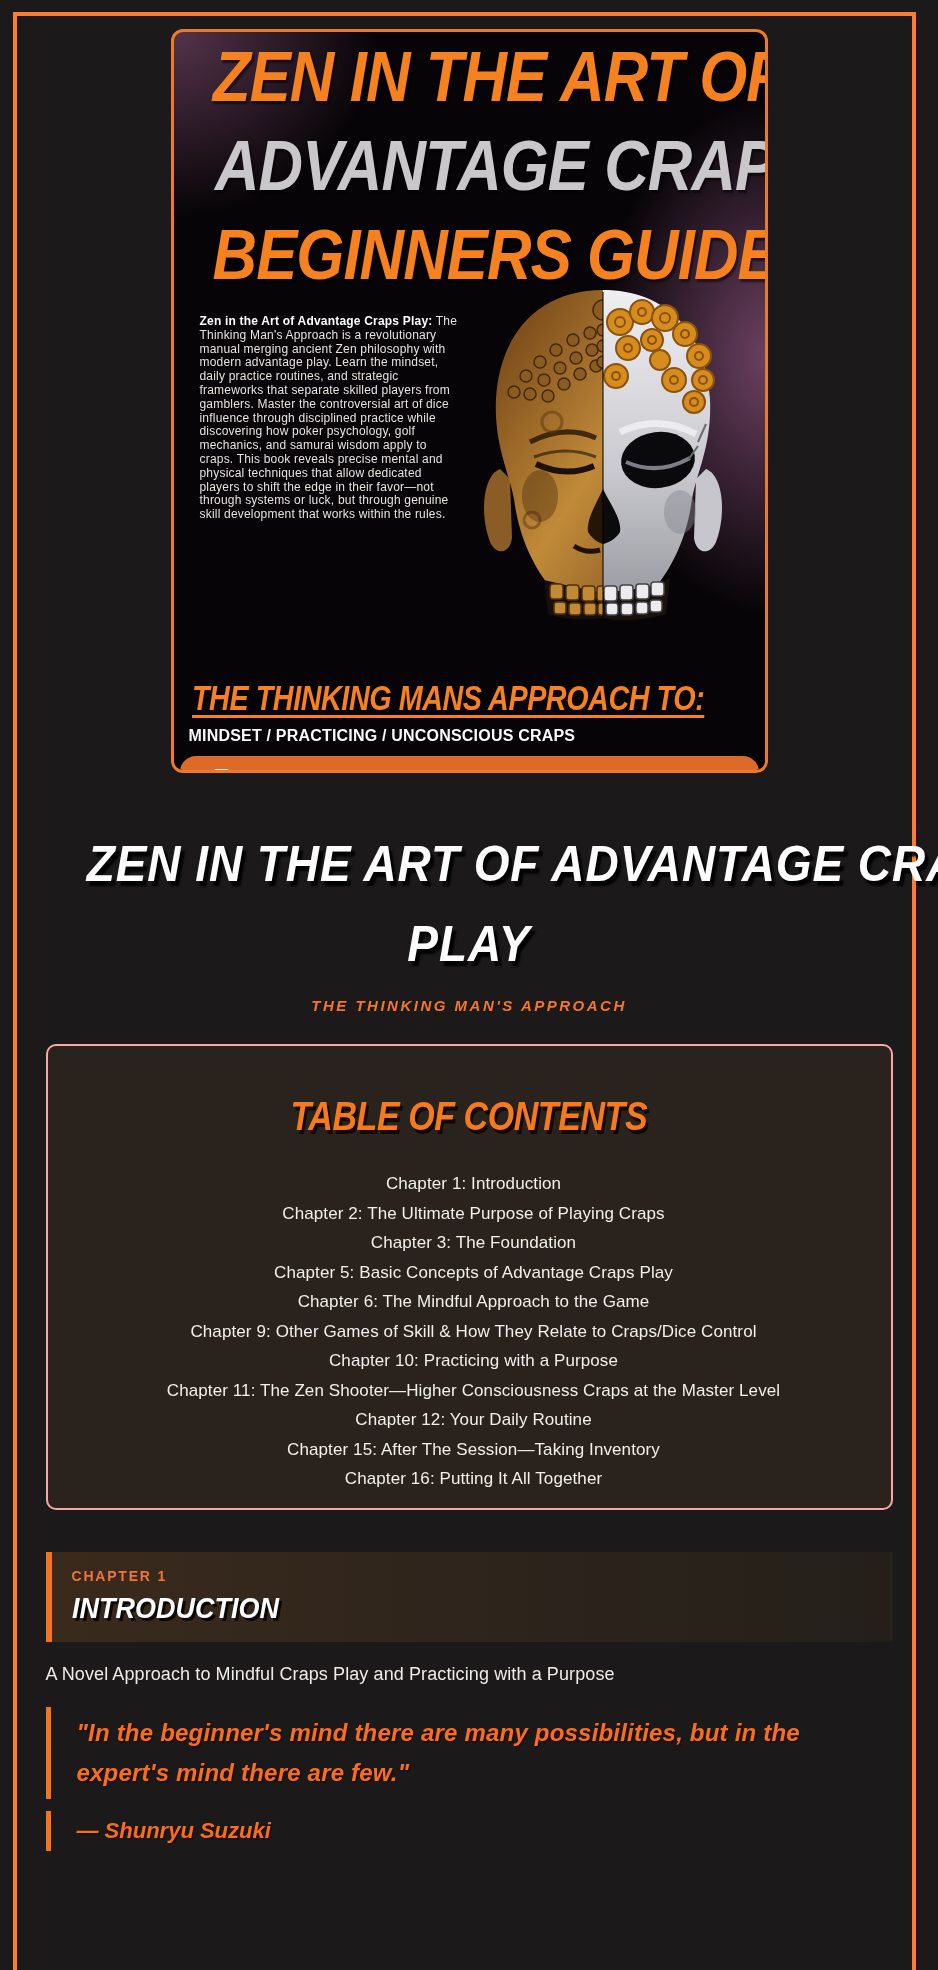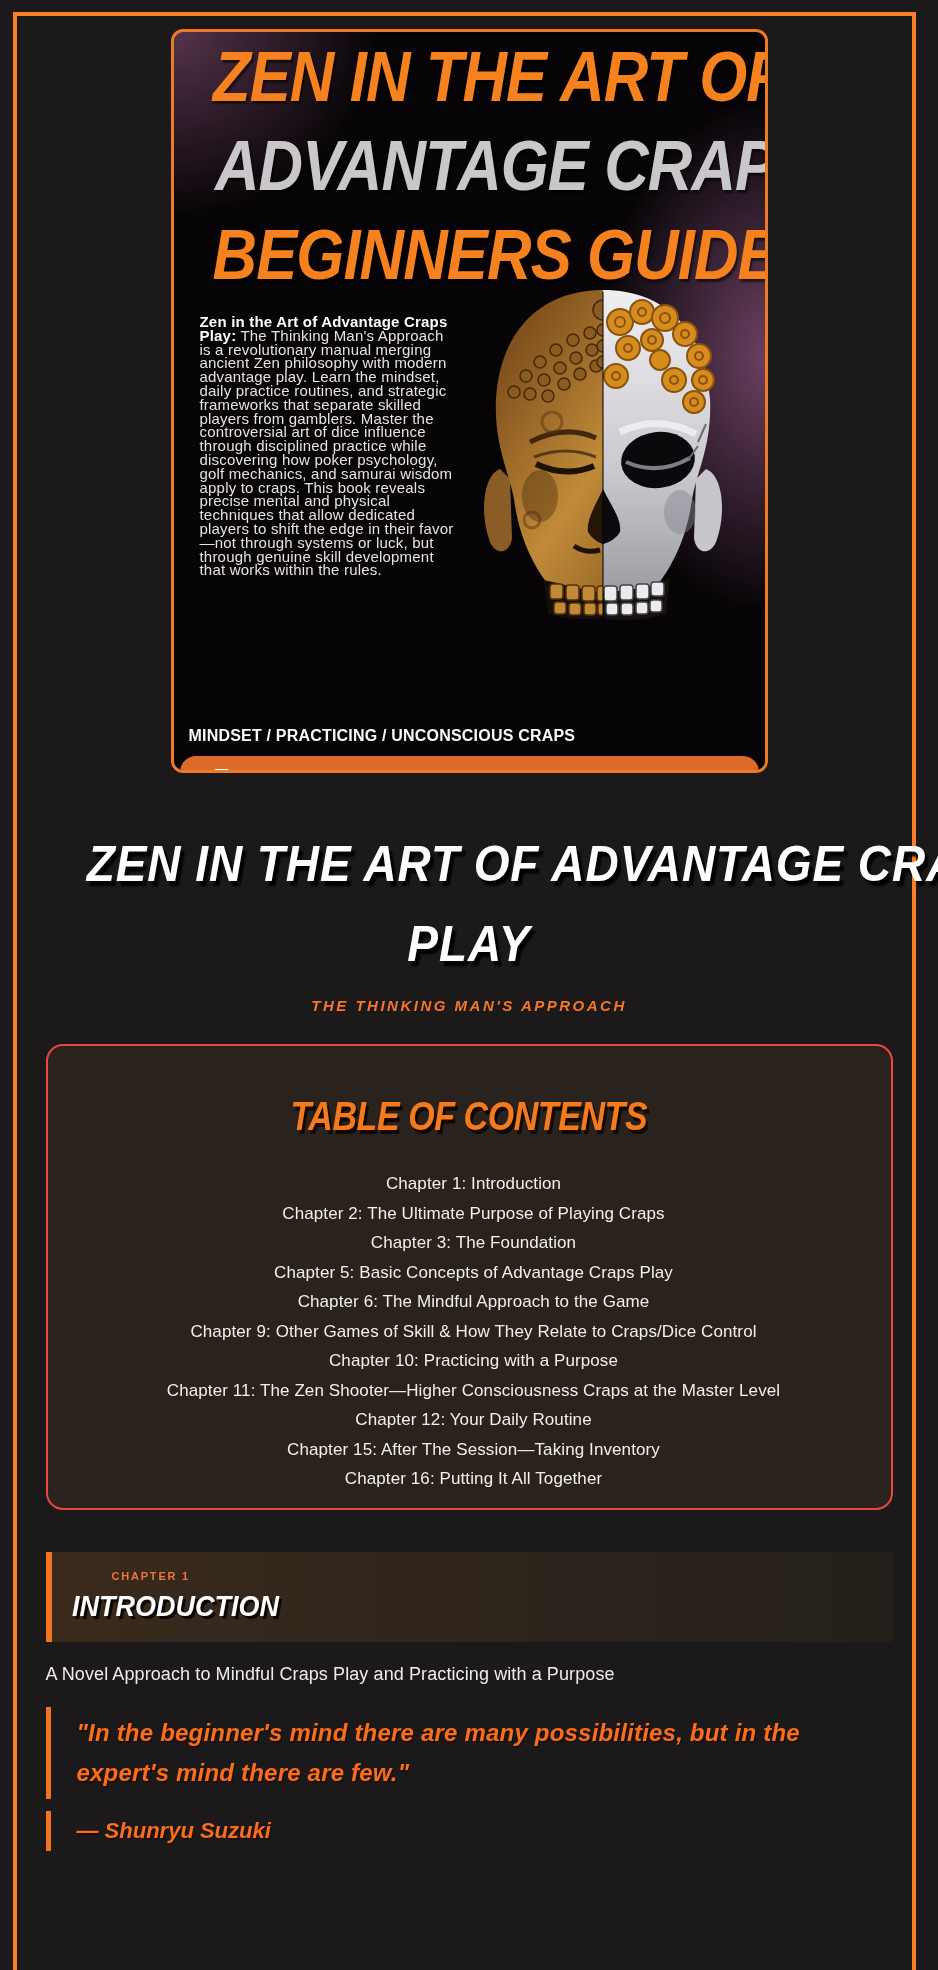--- a/index.html
+++ b/index.html
@@ -34,21 +34,21 @@
   .cover-title .cond {
     display:inline-block; transform:scaleX(0.88); transform-origin:center;
     font-size:70px; font-weight:bold; font-style:italic; letter-spacing:-1px;
     text-shadow:2px 3px 2px rgba(0,0,0,0.55);
   }
   .c-orange { color:#f6821f; }
   .c-silver { color:#c9c7c9; }
 
   .cover-desc {
     position:absolute; left:26px; top:283px; width:258px;
-    font-size:15px; line-height:13.8px; color:#e6e3e0; letter-spacing:0.2px;
+    font-size:12px; line-height:13.8px; color:#e6e3e0; letter-spacing:0.2px;
   }
   .cover-desc b { color:#ffffff; }
 
   .cover-art { position:absolute; left:296px; top:252px; width:266px; height:348px; }
 
   .cover-tagline {
     position:absolute; left:18px; top:646px; white-space:nowrap;
   }
   .cover-tagline .cond2 {
     display:inline-block; transform:scaleX(0.82); transform-origin:left;
@@ -90,21 +90,21 @@
     letter-spacing:1px;
     text-shadow:4px 5px 2px rgba(0,0,0,0.92);
   }
   .page-subtitle {
     margin-top:10px; font-size:15px; font-weight:bold; font-style:italic;
     color:#f4772a; letter-spacing:2.5px;
   }
 
   
   .toc {
-    margin-top:30px; border:2px solid #ef4444; border-radius:17px;
+    margin-top:30px; border:2px solid #fca5a5; border-radius:10px;
     background:#29221d; padding:48px 0 14px;
   }
   .toc-title-wrap { text-align:center; margin-bottom:30px; }
   .toc-title {
     display:inline-block; transform:scaleX(0.85); transform-origin:center;
     font-size:40px; font-weight:bold; font-style:italic; color:#f57a1d;
     letter-spacing:-0.5px;
     text-shadow:3px 4px 0 rgba(16,7,1,0.95);
   }
   .toc-list { padding:0 40px 0 49px; }
@@ -116,21 +116,21 @@
 
   
   .chapter-card {
     margin-top:42px; height:90px;
     background:linear-gradient(90deg, #3a2a1c 0%, #2d241c 55%, #242019 100%);
     border-left:6px solid #f4731f;
     padding-left:20px;
     display:flex; flex-direction:column; justify-content:center;
   }
   .chapter-label {
-    font-size:11px; font-weight:bold; letter-spacing:1.8px; color:#f0743c;margin-left:40px;
+    font-size:14px; font-weight:bold; letter-spacing:1.8px; color:#f0743c;
   }
   .chapter-title-wrap { margin-top:7px; }
   .chapter-title {
     display:inline-block; transform:scaleX(0.9); transform-origin:left;
     font-size:30px; font-weight:bold; font-style:italic; color:#fdfdfd;
     text-shadow:3px 3px 0 rgba(0,0,0,0.8);
   }
   .chapter-lead {
     margin-top:22px; font-size:18px; color:#efece8; letter-spacing:0.1px;
   }
@@ -281,20 +281,23 @@
               <rect x="151" y="319" width="12" height="12" rx="3"></rect>
               <rect x="166" y="318" width="12" height="12" rx="3"></rect>
               <rect x="180" y="316" width="12" height="12" rx="3"></rect>
           </g>
         </g>
 
         <line x1="133" y1="8" x2="133" y2="334" stroke="#000" stroke-width="2" opacity="0.5"></line>
       </svg>
     </div>
 
+    <div class="cover-tagline">
+      <span class="cond2">THE THINKING MANS APPROACH TO:</span>
+    </div>
     <div class="cover-tagsub">MINDSET / PRACTICING / UNCONSCIOUS CRAPS</div>
 
     <div class="cover-bar">
       <span class="www-icon">www</span>
 
     </div>
   </div>
 
   <div class="page-header">
     <h1 style="font-weight:normal;">

